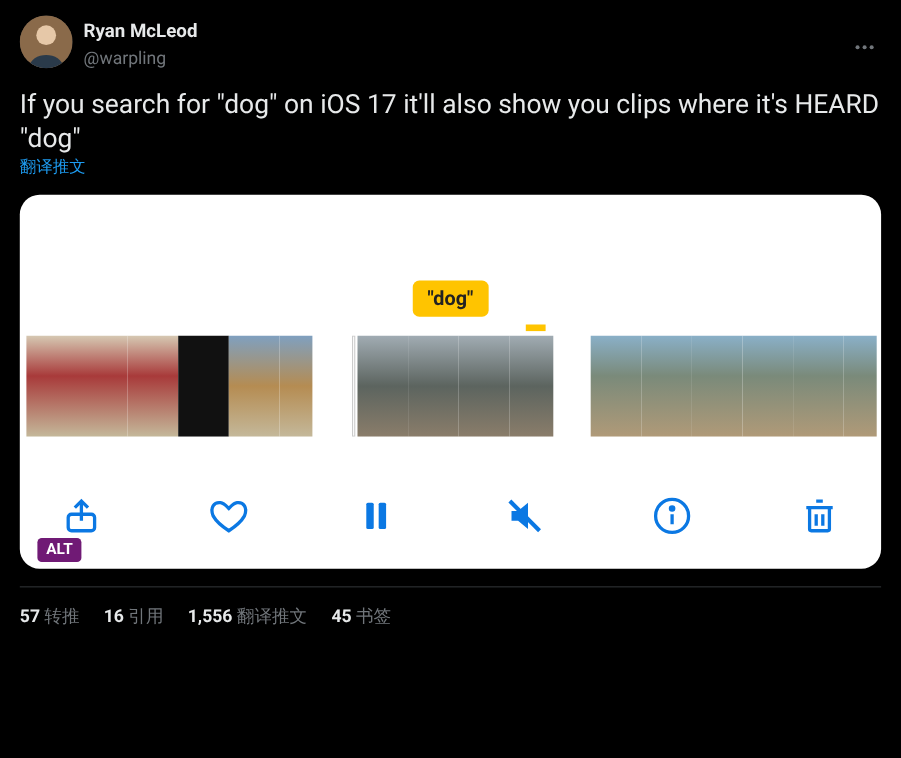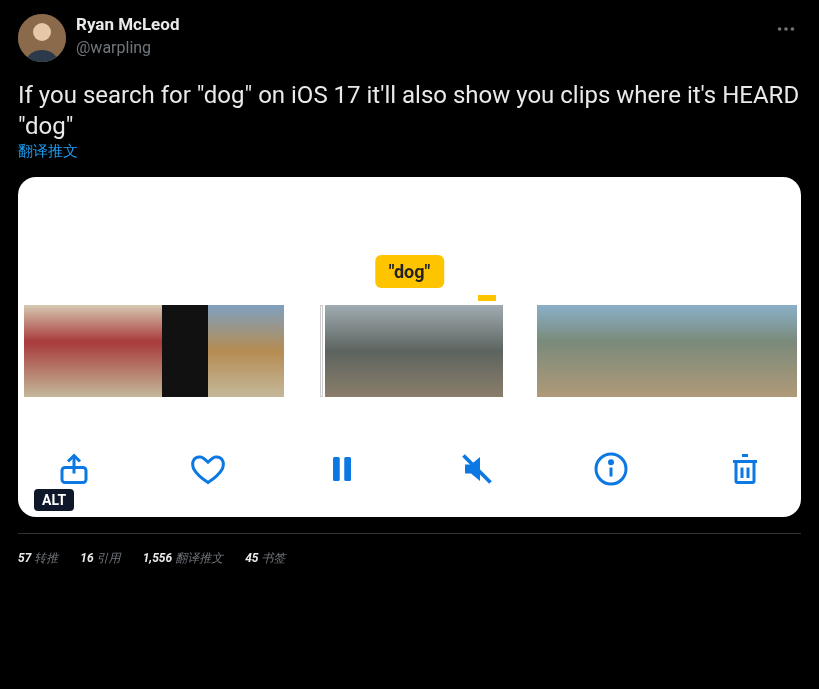--- a/index.html
+++ b/index.html
@@ -9,21 +9,21 @@
     background: #000;
     color: #e7e9ea;
     font-family: -apple-system, BlinkMacSystemFont, "Segoe UI", Roboto, Helvetica, Arial, sans-serif;
     overflow: hidden;
   }
   .tweet {
     padding: 14px 18px 12px 18px;
   }
   .header {
     display: flex;
-    align-items: flex-start;
+    align-items: flex-end;
   }
   .avatar {
     width: 48px; height: 48px; border-radius: 50%;
     background: linear-gradient(135deg,#6b5a4a 0%, #3a3a3a 100%);
     flex: none;
     overflow: hidden;
     position: relative;
   }
   .avatar svg { width: 100%; height: 100%; display:block; }
   .name-block { margin-left: 10px; flex: 1; }
@@ -105,21 +105,21 @@
     justify-content: space-between;
     align-items: center;
     padding: 0 38px;
   }
   .tb-icon { color: #0b78e3; cursor: pointer; }
   .tb-icon svg { width: 36px; height: 36px; display:block; }
 
   .alt-badge {
     position: absolute;
     left: 16px; bottom: 6px;
-    background: #0f172a;
+    background: #701a75;
     color: #fff;
     font-weight: 700;
     font-size: 14px;
     padding: 3px 8px;
     border-radius: 4px;
     margin-top: 37px;
   }
 
   .meta {
     color: #71767b;
@@ -129,23 +129,22 @@
   .meta .views-num { color: #e7e9ea; font-weight: 700; }
   .divider {
     height: 1px;
     background: #2f3336;
     margin-top: 16px;
   }
   .stats {
     display: flex;
     gap: 22px;
     padding-top: 16px;
-    font-size: 12px;
+    font-size: 16px;
     color: #71767b;
-    font-style: italic;
   }
   .stats .stat .num { color: #e7e9ea; font-weight: 700; }
 </style>
 </head>
 <body>
 
 <div class="tweet">
 
   <div class="header">
     <div class="avatar">

